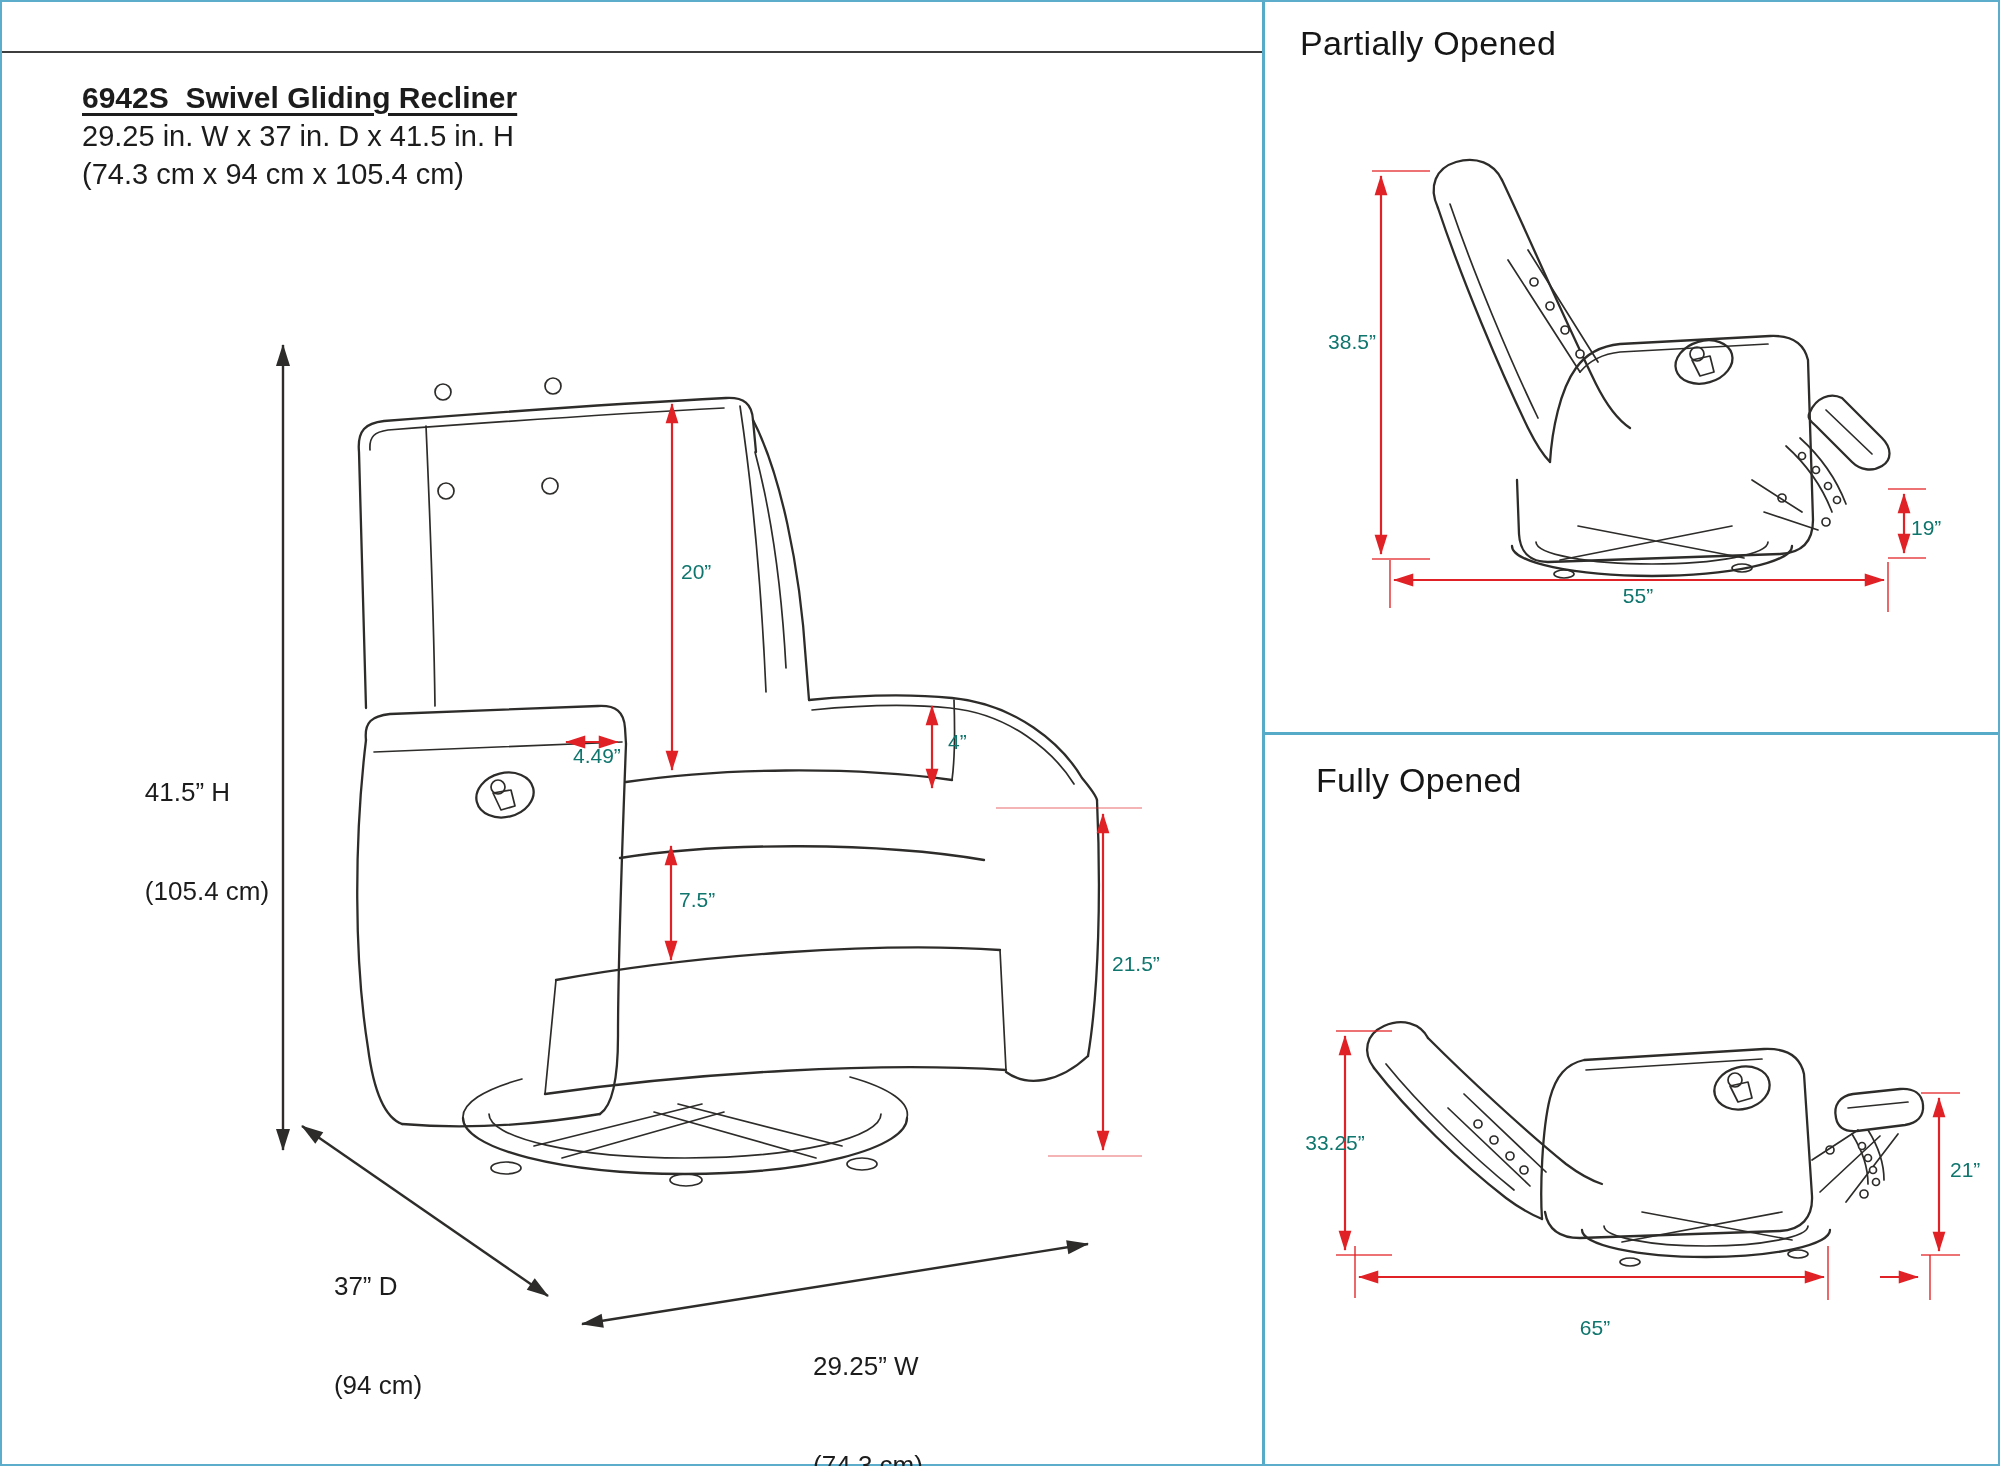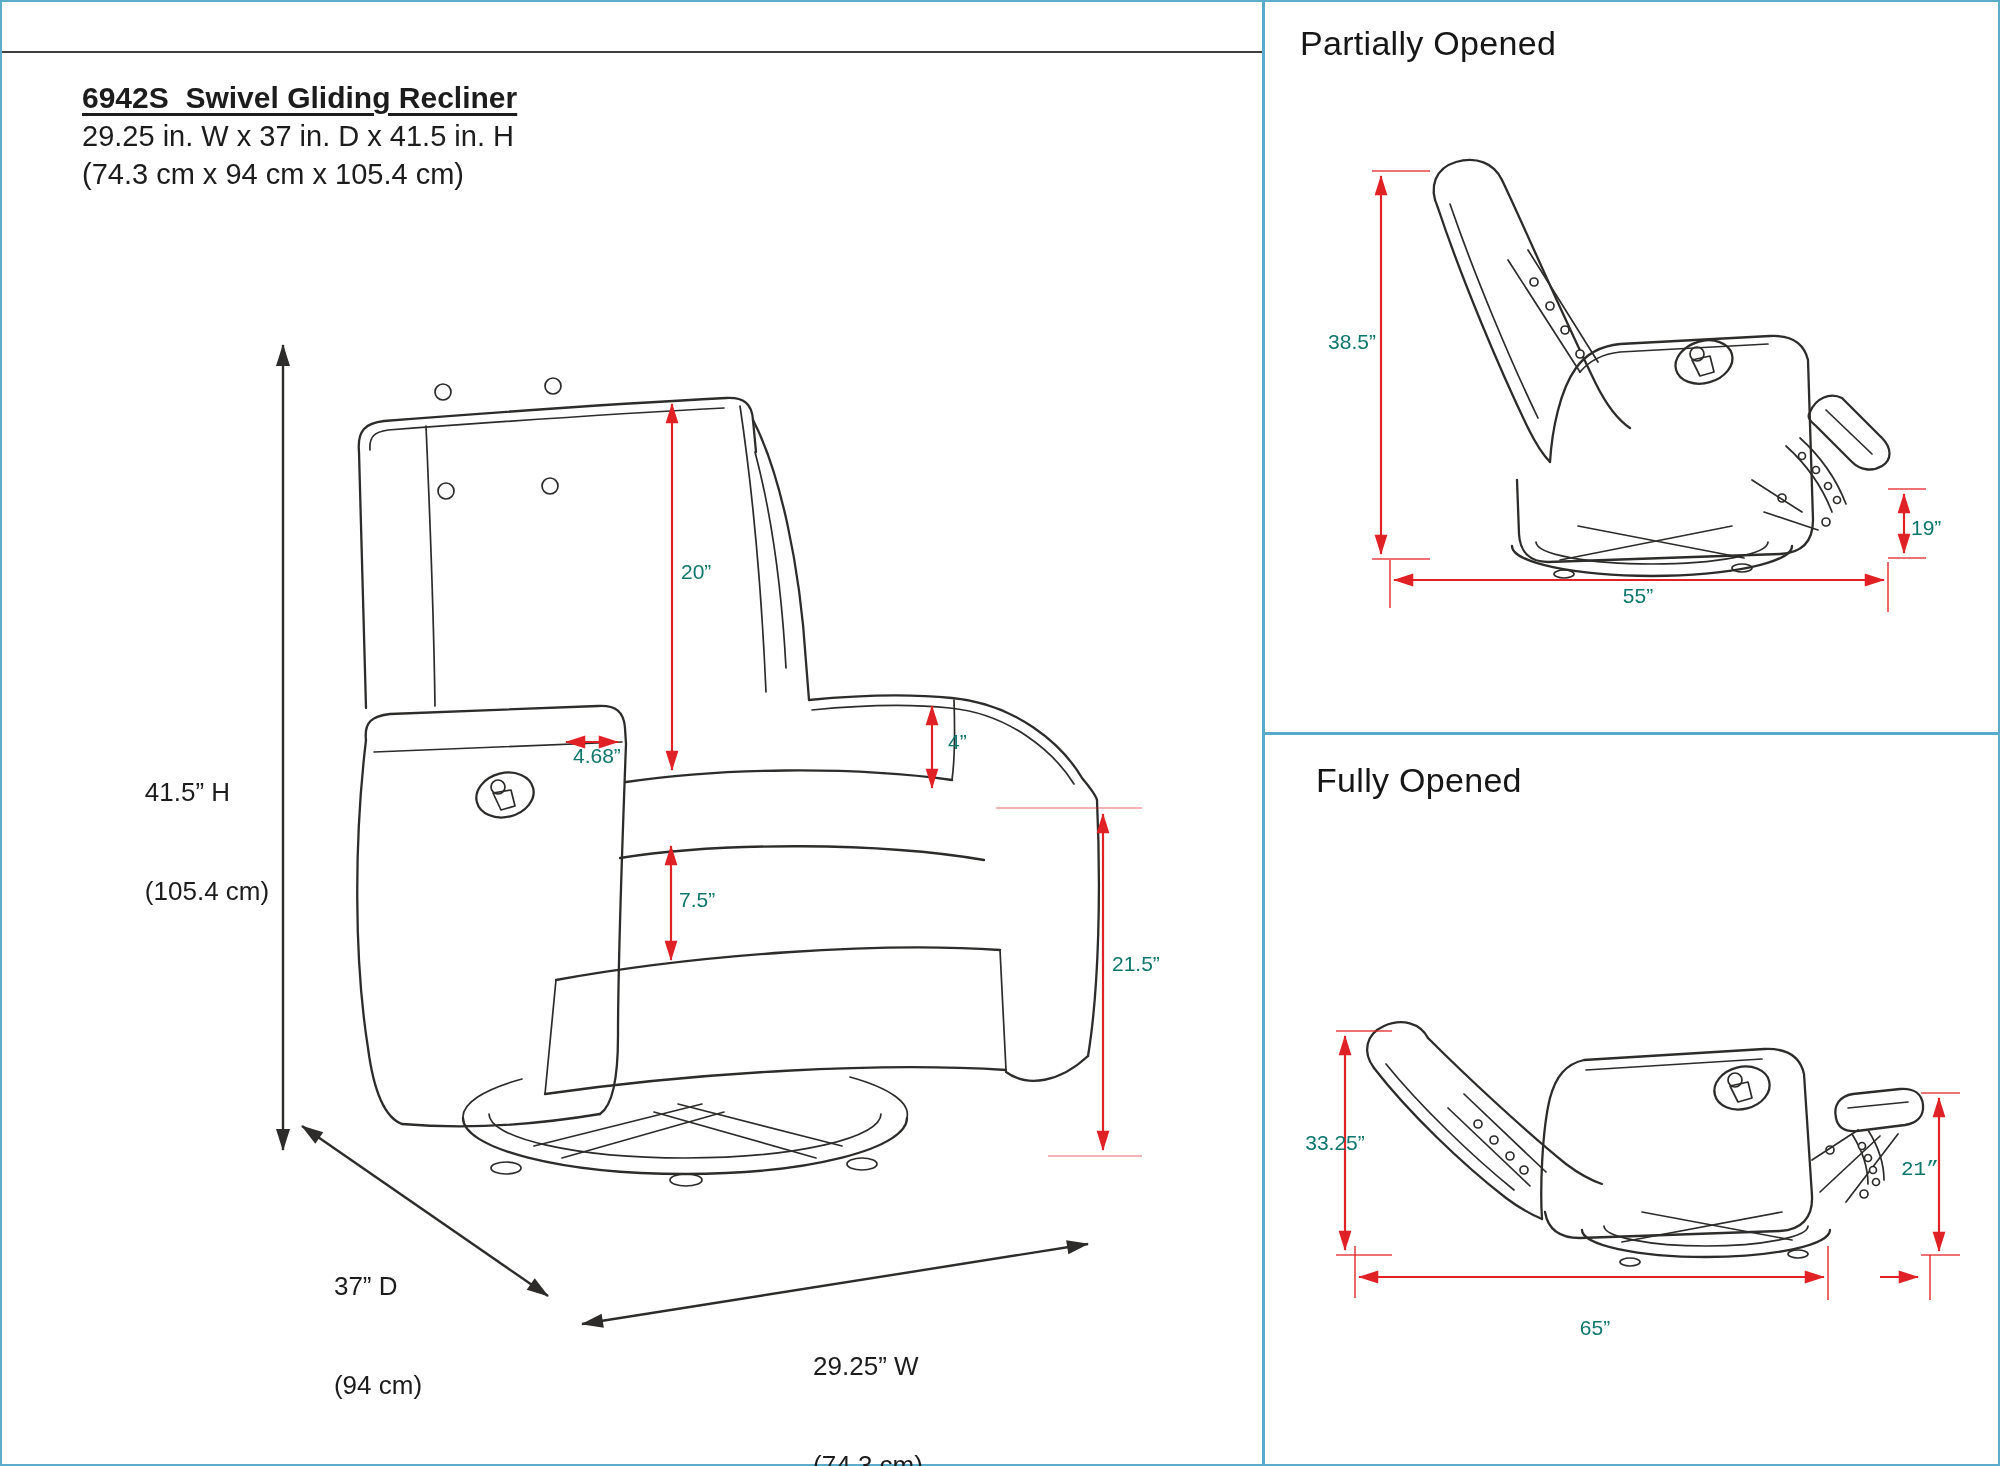--- a/index.html
+++ b/index.html
@@ -227,28 +227,28 @@
   <div class="label blk" style="left:378px;top:1204px;">
     <div>37” D</div>
     <div>(94 cm)</div>
   </div>
   <div class="label blk" style="left:868px;top:1284px;">
     <div>29.25” W</div>
     <div>(74.3 cm)</div>
   </div>
 
   <div class="label red" style="left:681px;top:560px;">20”</div>
-  <div class="label red" style="left:573px;top:744px;">4.68”</div>
+  <div class="label red" style="left:573px;top:744px;">4.49”</div>
   <div class="label red" style="left:948px;top:730px;">4”</div>
   <div class="label red" style="left:679px;top:888px;">7.5”</div>
   <div class="label red" style="left:1112px;top:952px;">21.5”</div>
 
   <div class="label panel-title" style="left:1300px;top:24px;">Partially Opened</div>
   <div class="label red ctr" style="left:1352px;top:330px;">38.5”</div>
   <div class="label red" style="left:1911px;top:516px;">19”</div>
   <div class="label red ctr" style="left:1638px;top:584px;">55”</div>
 
   <div class="label panel-title" style="left:1300px;top:761px;margin-left:16px;">Fully Opened</div>
   <div class="label red ctr" style="left:1335px;top:1131px;">33.25”</div>
-  <div class="label red" style="left:1901px;top:1158px;font-family:Liberation Mono, monospace;">21”</div>
+  <div class="label red" style="left:1950px;top:1158px;">21”</div>
   <div class="label red ctr" style="left:1595px;top:1280px;margin-top:36px;">65”</div>
 
 </div>
 
 </body></html>

